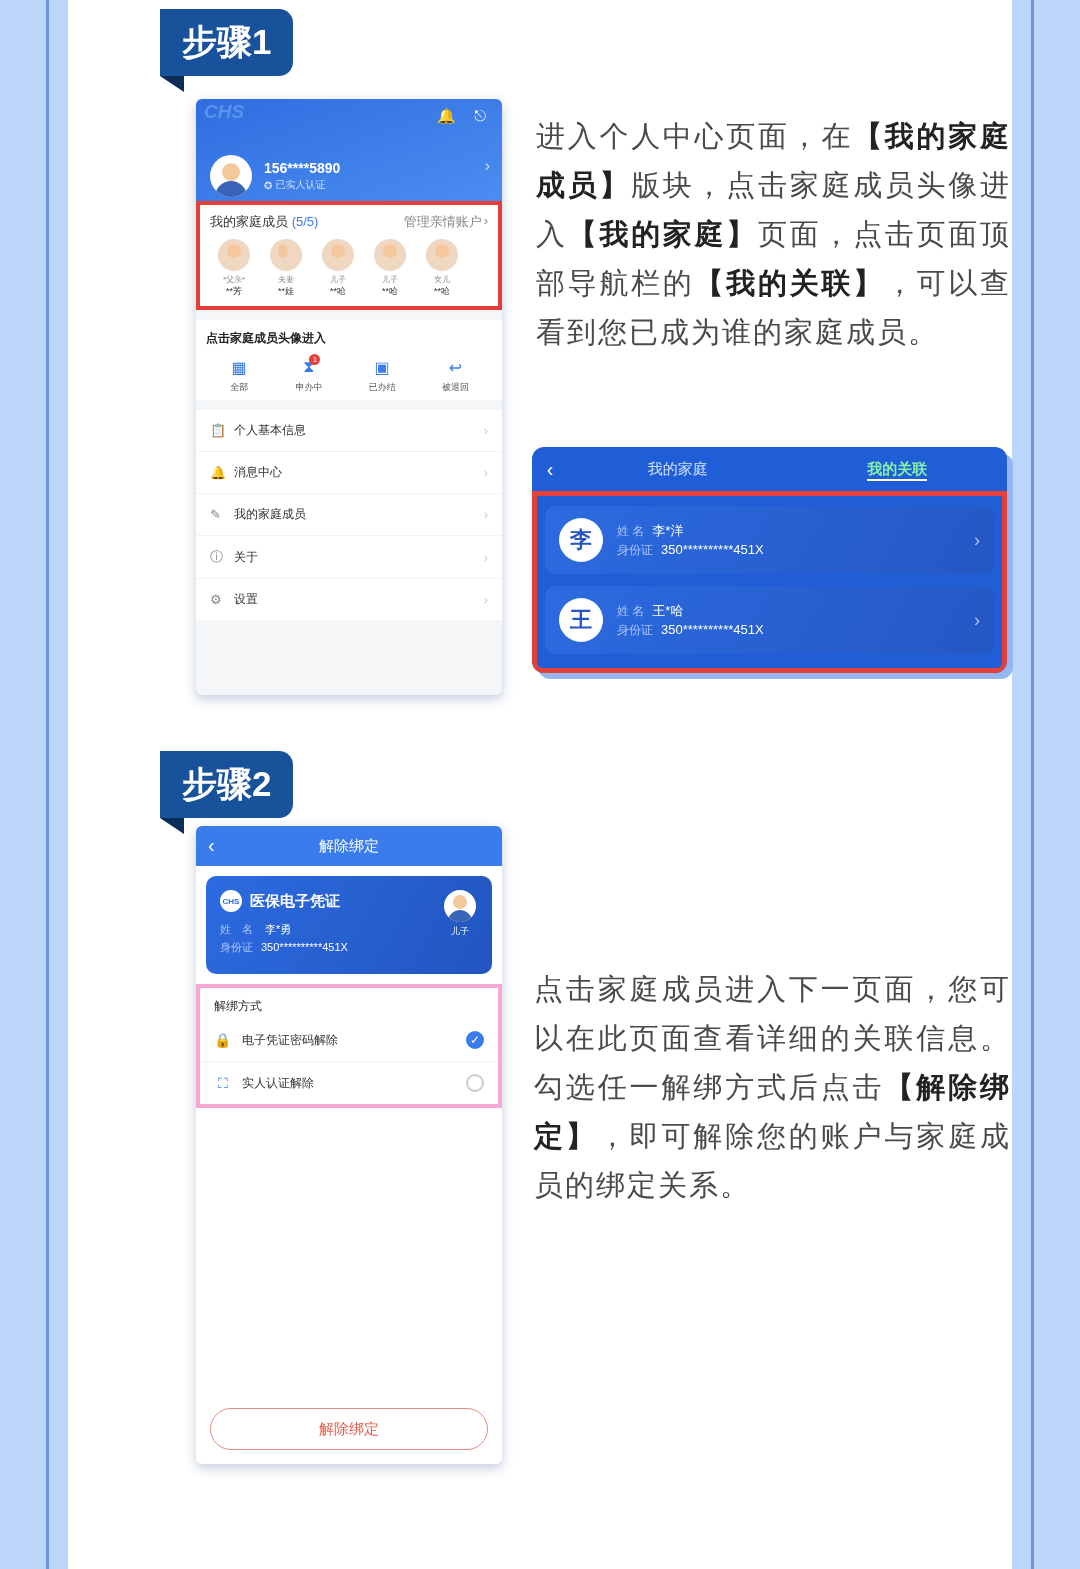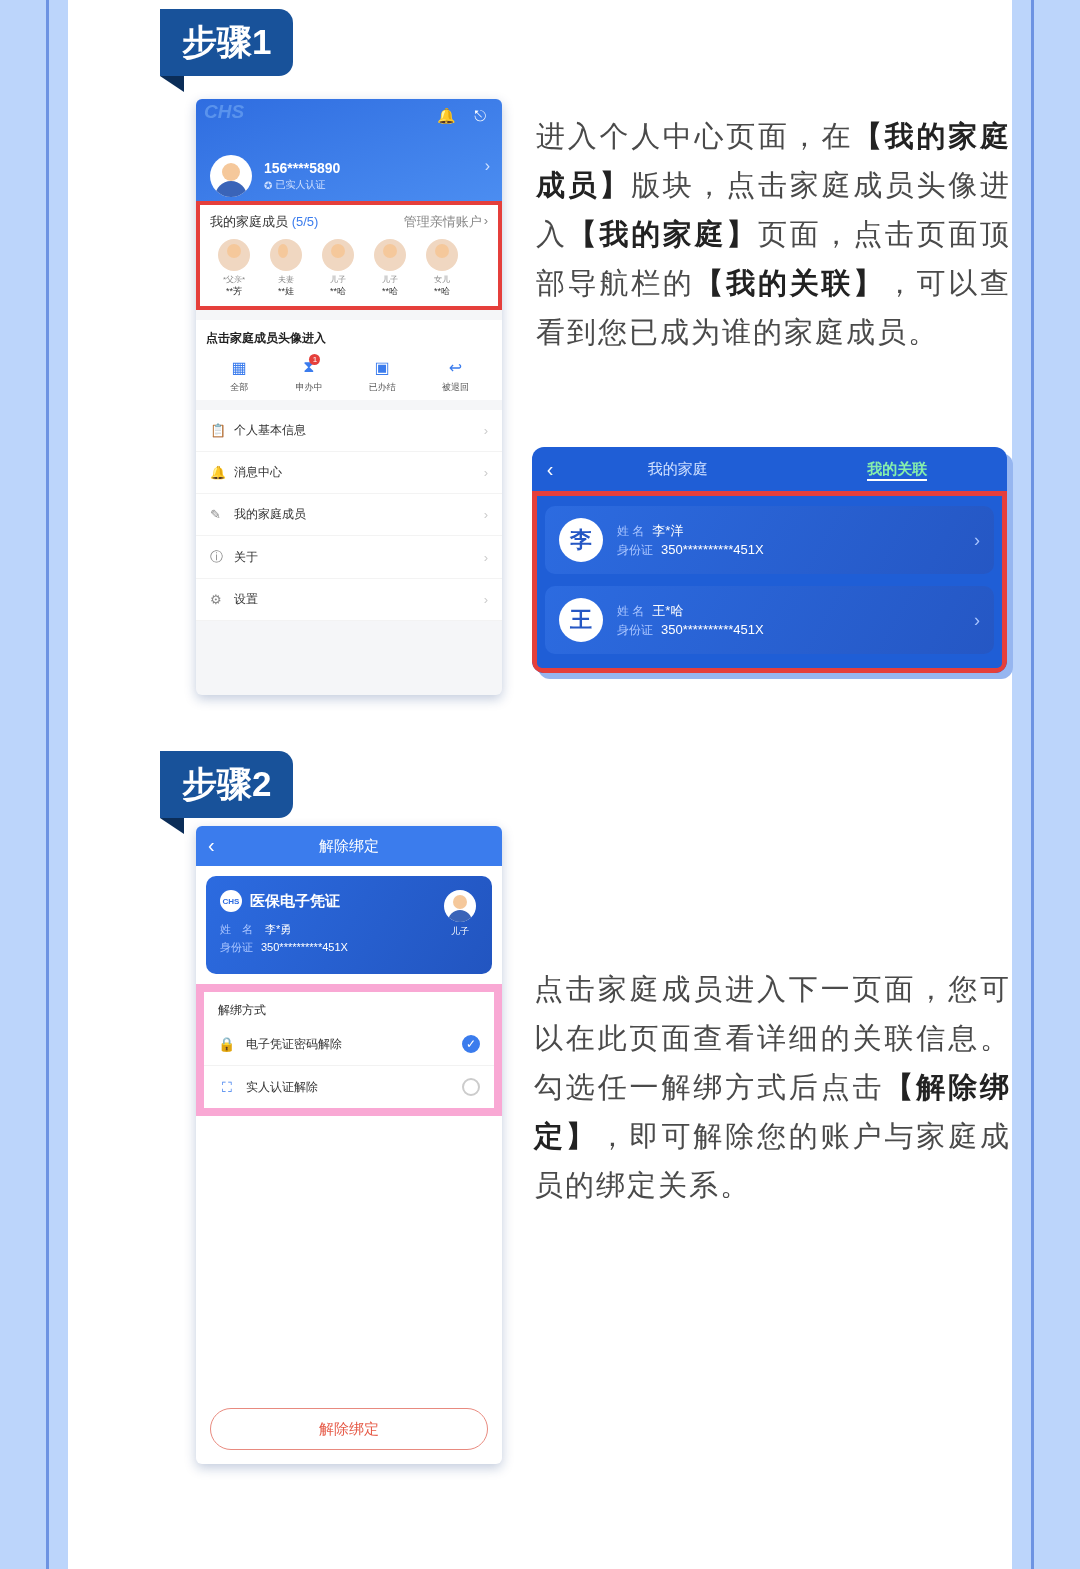--- a/index.html
+++ b/index.html
@@ -77,21 +77,21 @@
 .p2-card-title{display:flex;align-items:center;gap:8px;font-size:15px;font-weight:600;margin-bottom:10px}
 .p2-logo{width:22px;height:22px;border-radius:50%;background:#fff;color:#2c6be0;font-size:8px;font-weight:800;display:flex;align-items:center;justify-content:center}
 .p2-card .row{font-size:11px;margin:3px 0}
 .p2-card .lbl{color:#a9c5ff;margin-right:8px;letter-spacing:4px}
 .p2-card-ava{position:absolute;right:16px;top:14px;text-align:center}
 .p2-card-ava .ava{width:32px;height:32px;border-radius:50%;background:#fff;position:relative;overflow:hidden;margin-bottom:3px}
 .p2-card-ava .ava::before{content:"";position:absolute;left:50%;top:5px;transform:translateX(-50%);width:14px;height:14px;border-radius:50%;background:#f5c89b}
 .p2-card-ava .ava::after{content:"";position:absolute;left:50%;bottom:-4px;transform:translateX(-50%);width:24px;height:16px;border-radius:12px 12px 0 0;background:#3a64b8}
 .p2-card-ava .rel{font-size:9px}
 
-.p2-methods{border:8px solid #f9a8d4;margin:0 0}
+.p2-methods{border:4px solid #f9a8d4;margin:0 0}
 .p2-methods-title{font-size:12px;padding:10px 14px 4px;color:#333}
 .p2-opt{display:flex;align-items:center;justify-content:space-between;padding:12px 14px;border-bottom:1px solid #f2f2f2}
 .p2-opt:last-child{border-bottom:none}
 .p2-opt .left{display:flex;align-items:center;gap:10px;font-size:12px;color:#333}
 .p2-opt .ico{width:18px;height:18px;color:#3b7ced;font-size:14px;display:flex;align-items:center;justify-content:center}
 .p2-radio{width:18px;height:18px;border-radius:50%;border:2px solid #ccc;position:relative}
 .p2-radio.checked{border-color:#3b7ced;background:#3b7ced}
 .p2-radio.checked::after{content:"✓";position:absolute;inset:0;color:#fff;font-size:12px;display:flex;align-items:center;justify-content:center}
 
 .p2-spacer{flex:1}

